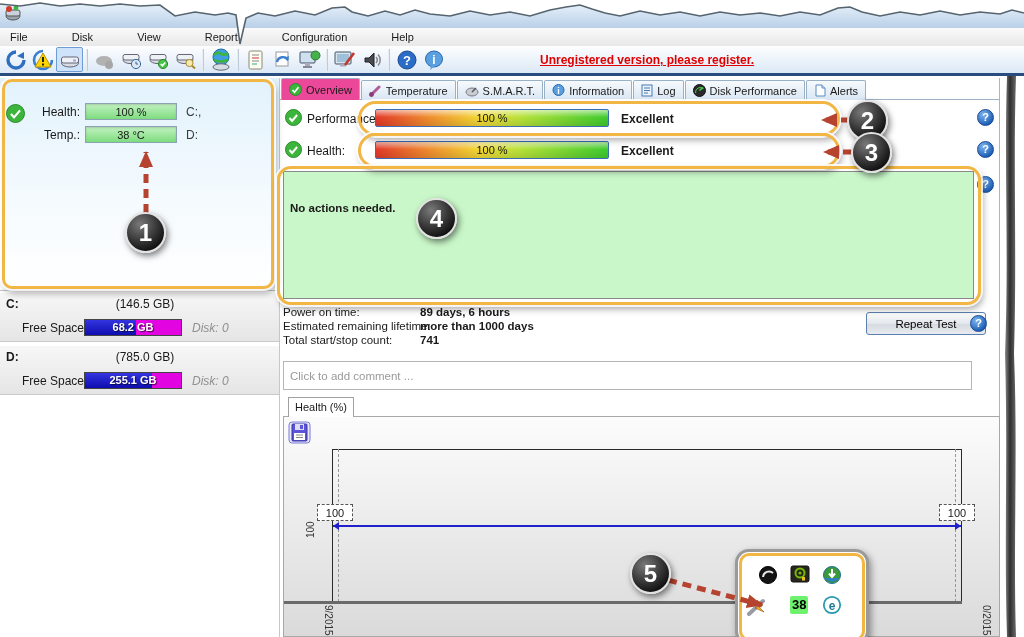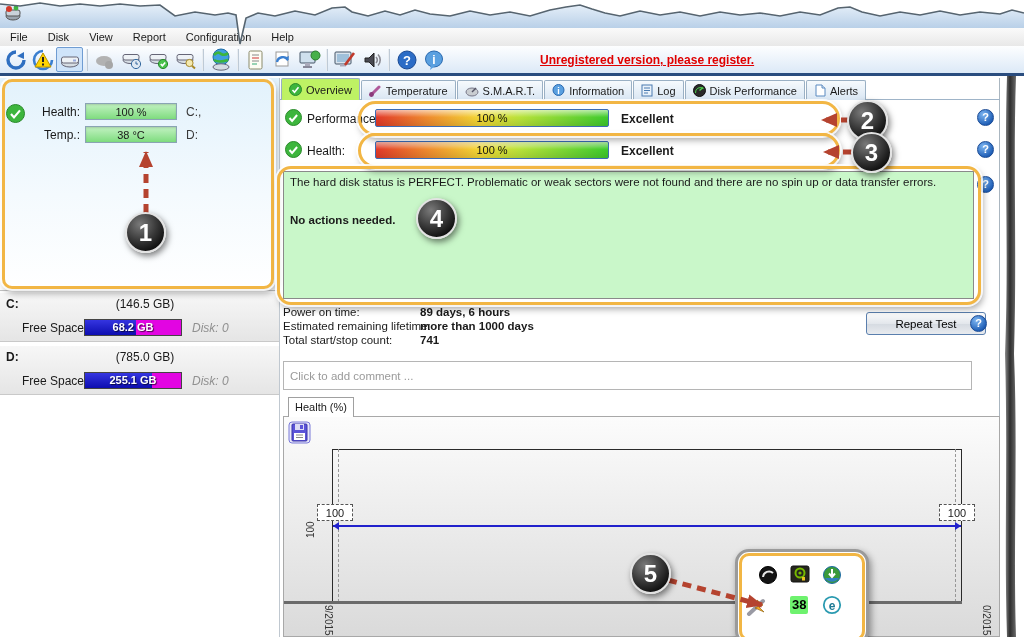--- a/index.html
+++ b/index.html
@@ -6,21 +6,21 @@
   html,body { width:1024px; height:637px; }
   body { position:relative; overflow:hidden; background:#fff;
          font-family:"Liberation Sans", sans-serif; font-size:11px; color:#1a1a1a; }
   .abs { position:absolute; }
 
   
   .titlebar { left:0; top:0; width:1024px; height:28px;
               background:linear-gradient(180deg,#eef5fc,#b9d0e8); }
   .titlebar .wtitle { position:absolute; left:24px; top:6px; font-size:11px; color:#111;margin-top:48px; }
   .menubar { left:0; top:28px; width:1024px; height:18px;
-             background:linear-gradient(180deg,#fafafa,#e8e8e8); display:flex; align-items:center; }
+             background:linear-gradient(180deg,#fafafa,#e8e8e8); display:flex; align-items:center;gap:24px; }
   .menubar span { padding:0 10px; height:18px; line-height:18px; cursor:default; }
   .toolbar { left:0; top:46px; width:1024px; height:27px;
              background:linear-gradient(180deg,#fdfeff,#dce9f7);
              display:flex; align-items:center; padding-left:2px; }
   .tbtn { width:27px; height:25px; display:flex; align-items:center; justify-content:center; border:1px solid transparent; border-radius:2px; }
   .tbtn.sel { background:#cfe4fa; border-color:#6f9cd2; }
   .tsep { width:2px; height:22px; margin:0 3px; background:linear-gradient(90deg,#fff,#a8b8c8); }
   .toolbar-edge { left:0; top:73px; width:1024px; height:3px; background:#2a4d7f; }
   .unreg { left:540px; top:53px; font-weight:bold; font-size:12px; color:#e00000; text-decoration:underline; }
 
@@ -59,21 +59,21 @@
   .volbar .txt { position:absolute; inset:0; text-align:center; color:#fff; font-weight:bold;
                  line-height:15px; text-shadow:1px 1px 1px rgba(0,0,0,.65); }
   .divider-v { left:279px; top:78px; width:1px; height:559px; background:#c0c8d0; }
 
   
   .tabsline { left:280px; top:99px; width:720px; height:1px; background:#9fb4c8; }
   .tabs { left:281px; top:79px; height:21px; display:flex; align-items:flex-end; z-index:5; }
   .tab { height:20px; padding:0 7px; margin-right:1px; display:flex; align-items:center; gap:4px;
          border:1px solid #9ab0c4; border-bottom:none; border-radius:2px 2px 0 0;
          background:linear-gradient(180deg,#f6fafd,#d9e6f3); white-space:nowrap; }
-  .tab.sel { height:22px; background:#bef264; position:relative; z-index:6; }
+  .tab.sel { height:22px; background:#ec4899; position:relative; z-index:6; }
 
   
   .gbar { position:absolute; width:234px; height:18px; border:1px solid #3c6cb5; border-radius:2px;
           background:linear-gradient(180deg, rgba(255,255,255,.6), rgba(255,255,255,0) 45%, rgba(0,0,0,.10)),
                      linear-gradient(90deg,#e23a2a 0%,#ef8a2e 22%,#f2d835 45%,#b8e23a 62%,#3ecb2e 100%);
           text-align:center; line-height:16px; font-size:11px; color:#111; }
   .rating { position:absolute; font-weight:bold; font-size:12px; }
   .ovlabel { position:absolute; font-size:12px; }
   .helpicon { position:absolute; width:17px; height:17px; border-radius:50%;
               background:radial-gradient(circle at 35% 30%, #7db6f2, #1d5cb4 75%);
@@ -368,21 +368,20 @@
     <circle cx="8.5" cy="8.5" r="8" fill="#3db53d" stroke="#2a8a2a"></circle>
     <path d="M4.5 9 l2.6 3 5 -6" stroke="#fff" stroke-width="2" fill="none"></path>
   </svg>
 <span class="ovlabel" style="left:307px;top:144px">Health:</span>
 <div class="gbar" style="left:375px;top:141px">100 %</div>
 <span class="rating" style="left:621px;top:144px">Excellent</span>
 <div class="ring" style="left:358px;top:133px;width:482px;height:35px;border-radius:18px"></div>
 <div class="helpicon" style="left:977px;top:141px">?</div>
 
 <div class="abs statusbox">
-  <div>The hard disk status is PERFECT. Problematic or weak sectors were not found and there are no spin up or data transfer errors.</div>
   <div class="act">No actions needed.</div>
 </div>
 <div class="ring" style="left:277px;top:166px;width:704px;height:139px;border-radius:14px"></div>
 <div class="helpicon" style="left:977px;top:176px">?</div>
 
 <span class="statlabel" style="top:306px">Power on time:</span>
 <span class="statvalue" style="top:306px">89 days, 6 hours</span>
 <span class="statlabel" style="top:320px">Estimated remaining lifetime:</span>
 <span class="statvalue" style="top:320px">more than 1000 days</span>
 <span class="statlabel" style="top:334px">Total start/stop count:</span>

